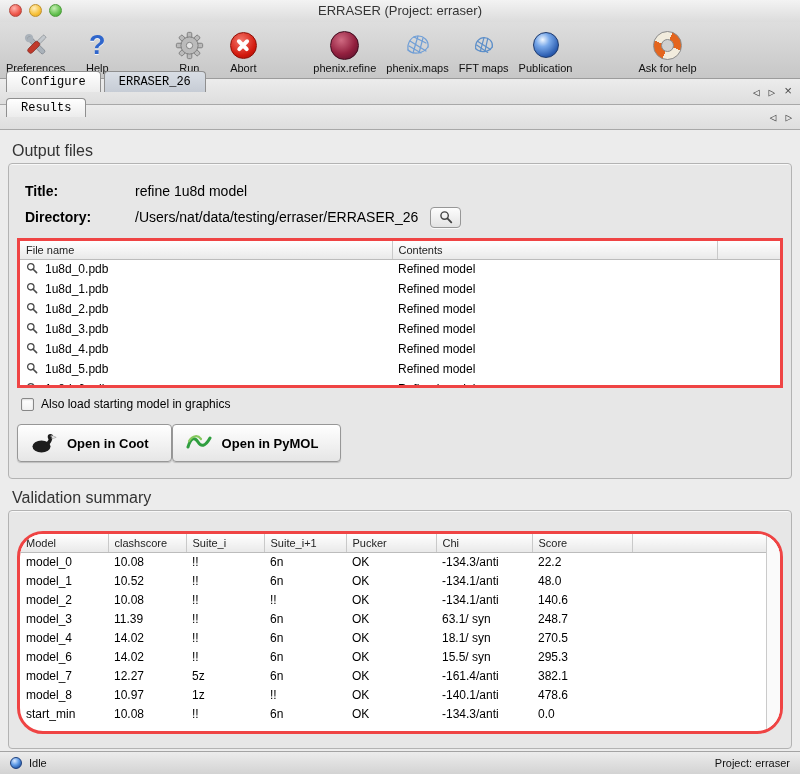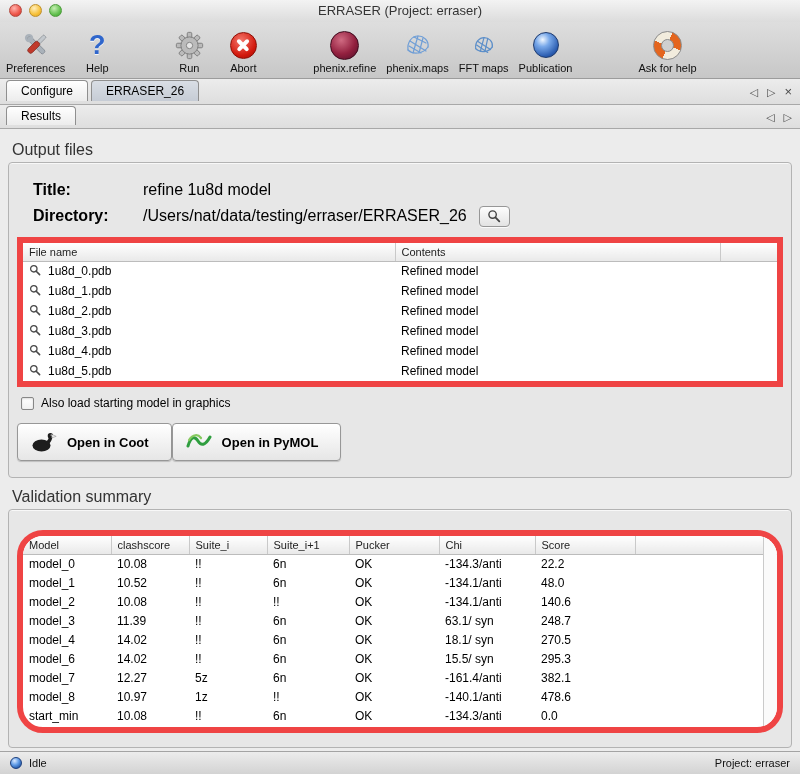--- a/index.html
+++ b/index.html
@@ -56,21 +56,21 @@
     border:1px solid #1d3a6e; }
 
   .ring-ic { width:29px; height:29px; border-radius:50%; position:relative;
     background:conic-gradient(from 20deg, #e4651e 0 90deg, #f2ecdd 90deg 180deg, #e4651e 180deg 270deg, #f2ecdd 270deg 360deg);
     border:1px solid #8a8a8a; }
   .ring-ic::after { content:""; position:absolute; inset:7px; border-radius:50%;
     background:#cfcfcf; border:1px solid #8a8a8a; }
 
   
   .tabrow { position:relative; background:linear-gradient(#ececec,#dedede);
-    border-bottom:1px solid #a8a8a8; display:flex; align-items:flex-end; padding:3px 6px; }
+    border-bottom:1px solid #a8a8a8; display:flex; align-items:flex-end; padding:12px 6px;font-family:Liberation Mono, monospace; }
   .tabrow1 { flex:0 0 26px; height:26px; }
   .tabrow2 { flex:0 0 24px; height:24px; }
   .tab { height:21px; line-height:20px; padding:0 14px; font-size:12px;
     border:1px solid #8f8f8f; border-bottom:none; border-radius:4px 4px 0 0; margin-right:3px; cursor:default; }
   .tab.lite   { background:linear-gradient(#ffffff,#ececec); }
   .tab.active { background:linear-gradient(#d9dee5,#c6ccd5); }
   .tab2 { height:19px; line-height:18px; }
   .tabnav { position:absolute; right:8px; top:50%; transform:translateY(-50%);
     display:flex; gap:9px; color:#4a4a4a; font-size:11px; }
   .tabnav span { cursor:default; }
@@ -78,27 +78,27 @@
 
   
   .content { flex:1 1 auto; background:#ececec; padding:12px 8px 0 8px; overflow:hidden; }
   .group-label { font-size:16px; color:#333; margin:0 0 3px 4px; }
   .groupbox { border:1px solid #b3b3b3; border-radius:4px; background:#e7e7e7;
     box-shadow:inset 0 1px 0 rgba(255,255,255,0.7); }
   #output-box { padding:14px 8px 16px 8px; }
   #validation-box { padding:12px 8px 14px 8px; margin-bottom:4px; }
   .vgap { height:10px; }
 
-  .kv-row { display:flex; align-items:center; margin-left:16px; height:26px; font-size:16px; }
+  .kv-row { display:flex; align-items:center; margin-left:8px; height:26px; font-size:14px; }
   .kv-label { font-weight:bold; width:110px; flex:0 0 110px; }
   .mag-btn { margin-left:12px; width:31px; height:21px; border:1px solid #979797; border-radius:4px;
     background:linear-gradient(#fdfdfd,#e3e3e3); display:flex; align-items:center; justify-content:center;
     box-shadow:0 1px 0 rgba(255,255,255,0.8); cursor:default; }
 
-  .tablewrap { margin-top:8px; border:6px solid #ef4444; background:#fff; overflow:hidden; position:relative; }
+  .tablewrap { margin-top:8px; border:3px solid #ef4444; background:#fff; overflow:hidden; position:relative; }
   #files-tablewrap { height:150px; }
   #val-tablewrap { height:203px;border-radius:26px; }
   table { border-collapse:collapse; width:100%; table-layout:fixed; font-size:12px; }
   thead th { font-weight:normal; font-size:11px; text-align:left; padding:2px 6px; height:18px;
     background:linear-gradient(#ffffff,#e9e9e9); border-bottom:1px solid #bcbcbc;
     border-right:1px solid #c9c9c9; color:#222; white-space:nowrap; overflow:hidden; }
   thead th:last-child { border-right:none; }
   tbody td { padding:2px 6px; height:20px; white-space:nowrap; overflow:hidden; }
   #val-table tbody td { padding:1px 6px; height:19px; }
   .fc0 { width:372px; } .fc1 { width:325px; }

